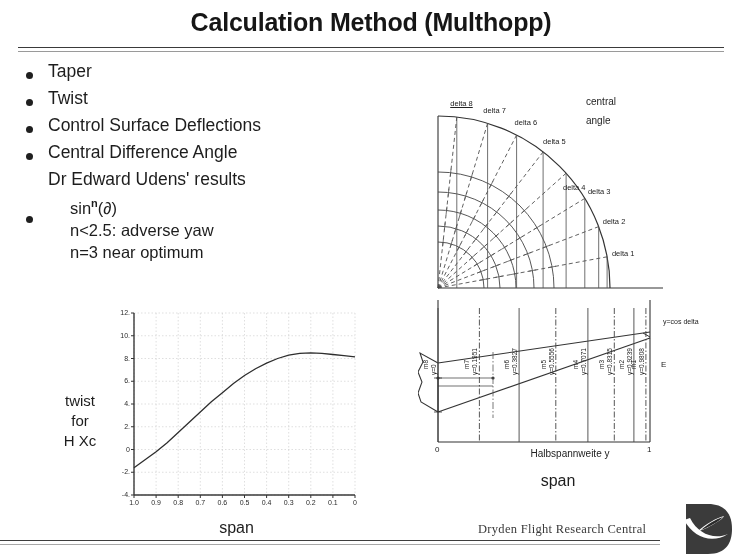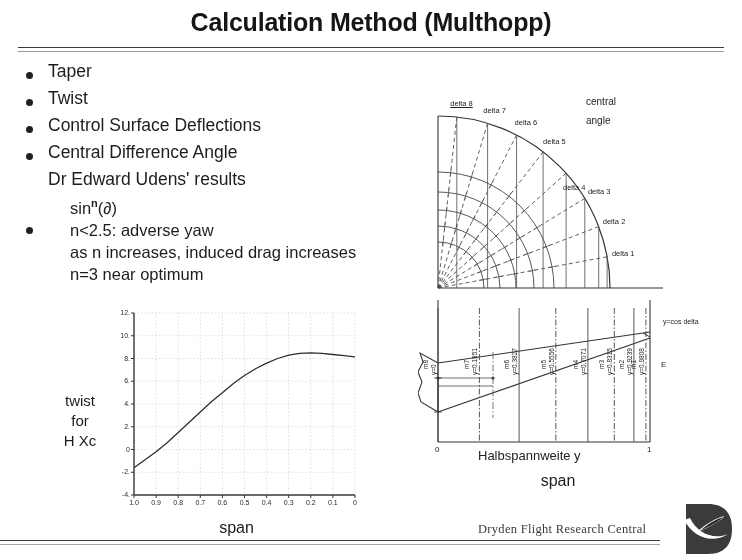--- a/index.html
+++ b/index.html
@@ -76,22 +76,22 @@
   .span-wrap{position:absolute;left:418px;top:300px;width:310px;height:205px;}
   .mlbl{
     position:absolute;font-size:6.5px;color:#222;white-space:nowrap;
     transform-origin:left bottom;
     transform:rotate(-90deg);
   }
   .ycos{position:absolute;left:245px;top:18px;font-size:7px;color:#222;}
   .elbl{position:absolute;left:243px;top:60px;font-size:8px;color:#222;}
   .axis-end{position:absolute;font-size:8px;color:#222;}
   .halb{
-    position:absolute;left:60px;top:148px;width:160px;
-    font-size:13px;color:#222;
+    position:absolute;left:72px;top:148px;width:160px;text-align:center;
+    font-size:10px;color:#222;
   }
   .span2{
     position:absolute;left:40px;top:172px;width:200px;text-align:center;
     font-size:16px;color:#1d1d1d;
   }
 
   
   .footer-rule{
     position:absolute;left:0px;top:540px;width:660px;height:0;
     border-top:1.8px solid #3d3d3d;
@@ -138,21 +138,20 @@
       <span class="bullet-text">Central Difference Angle</span>
     </div>
 
     <div class="bullet-row">
       <span class="bullet-dot"></span>
       <div>
         <div class="bullet-text">Dr Edward Udens' results</div>
         <div class="sub-lines">
           <div><span>sin</span><sup class="npow">n</sup><span>(∂)</span></div>
           <div>n&lt;2.5: adverse yaw</div>
-          <div>as n increases, induced drag increases</div>
           <div>n=3 near optimum</div>
         </div>
       </div>
     </div>
 
   </div>
 
   <div class="twist-wrap">
 
     <div class="twist-label">

